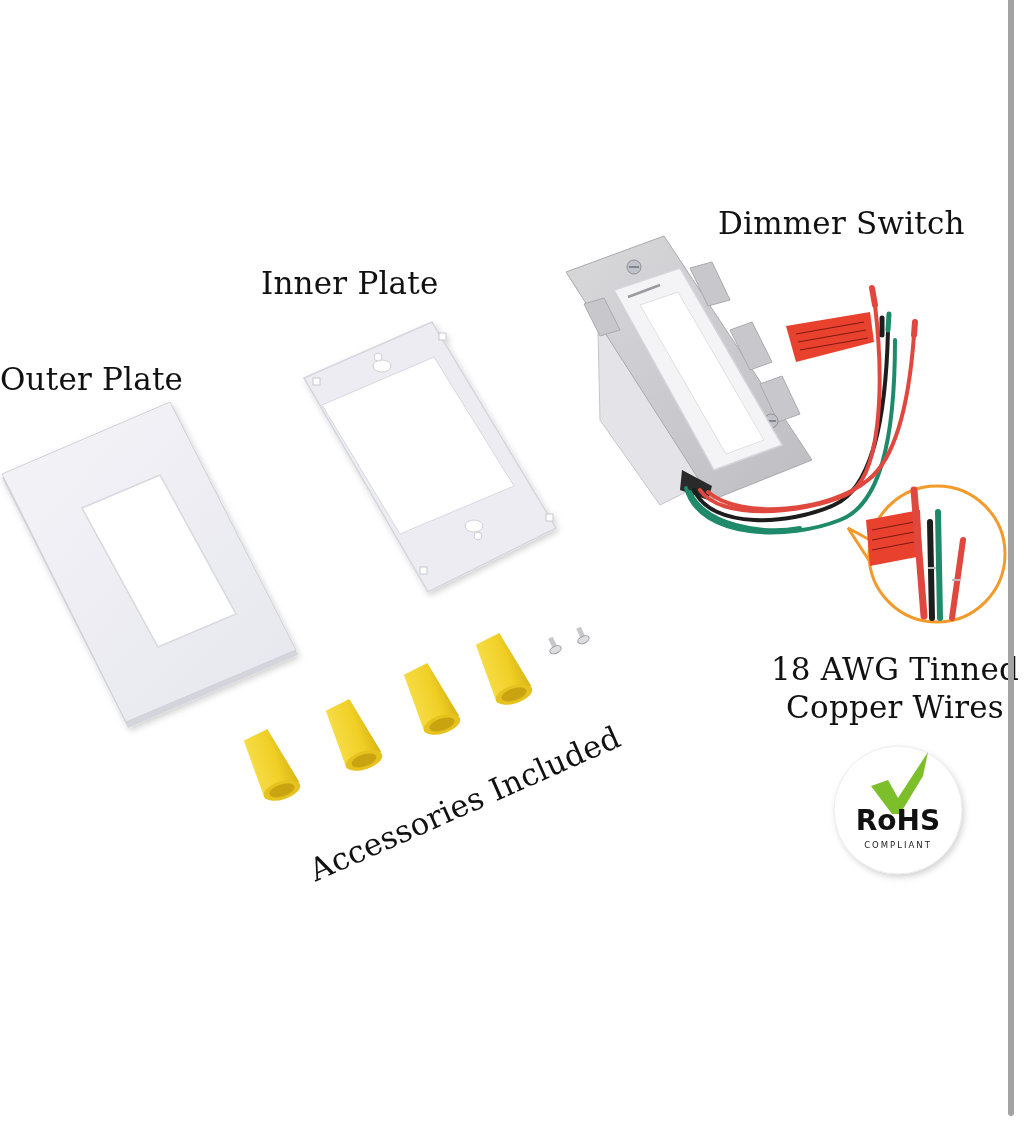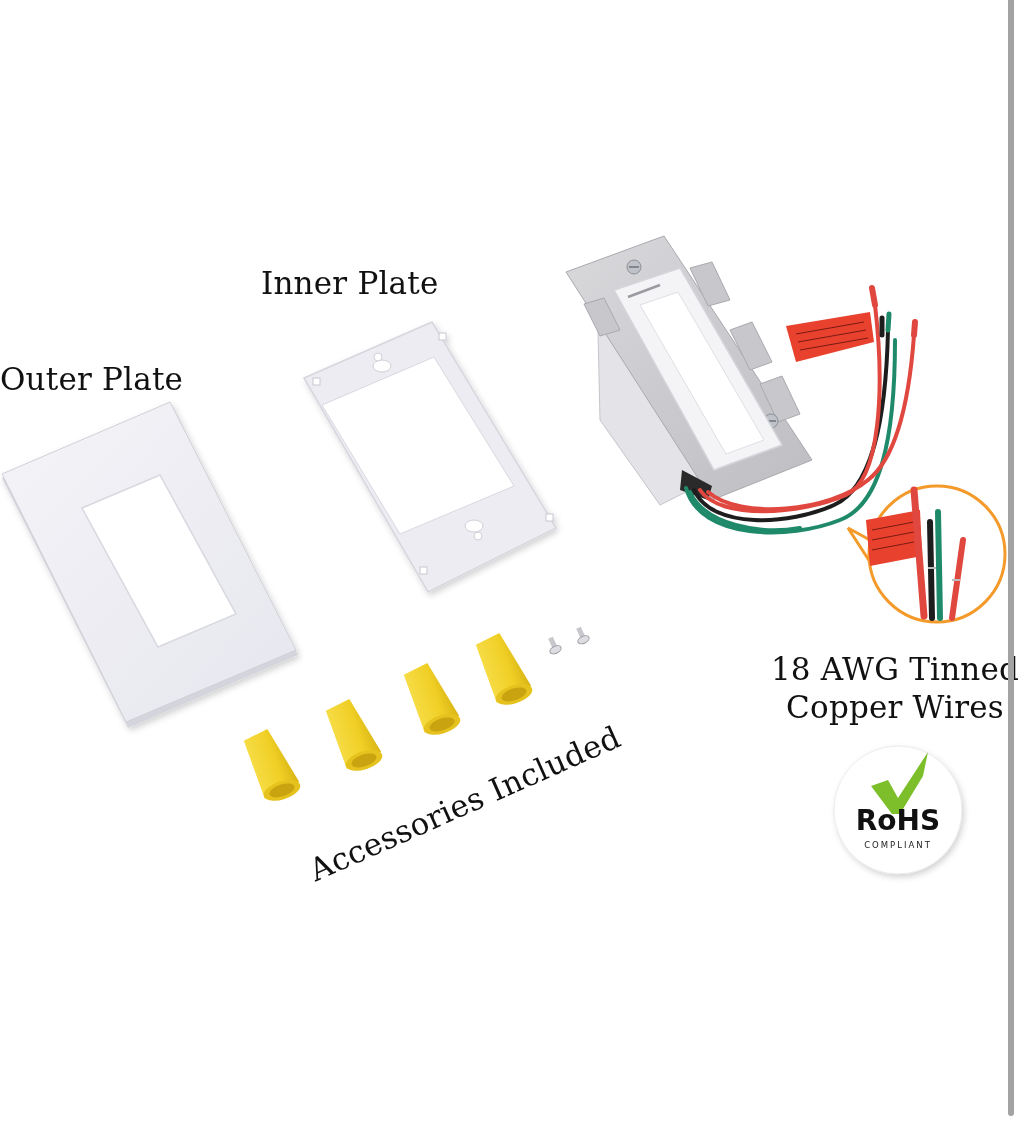--- a/index.html
+++ b/index.html
@@ -202,20 +202,21 @@
       <circle cx="898" cy="810" r="64" fill="#ffffff" filter="url(#softShadow)"></circle>
       <circle cx="898" cy="810" r="64" fill="none" stroke="#ececec" stroke-width="1"></circle>
       <path d="M871,786 L888,780 L898,798 L928,752 L923,776 L900,814 L892,814 Z" fill="#7cbf2a"></path>
       <text class="rohs-text" x="898" y="830" text-anchor="middle" font-size="28" font-weight="bold" fill="#111111">RoHS</text>
       <text class="rohs-text" x="898" y="848" text-anchor="middle" font-size="8.5" letter-spacing="2" fill="#222222">COMPLIANT</text>
     </g>
   </svg>
 
   <div class="label" id="label-inner">Inner Plate</div>
   <div class="label" id="label-outer">Outer Plate</div>
+  <div class="label" id="label-dimmer">Dimmer Switch</div>
   <div class="label" id="label-wires">
     <div>18 AWG Tinned</div>
     <div>Copper Wires</div>
   </div>
   <div class="label" id="label-accessories">Accessories Included</div>
 
   <div class="scrollbar"></div>
 </div>
 
 </body></html>

